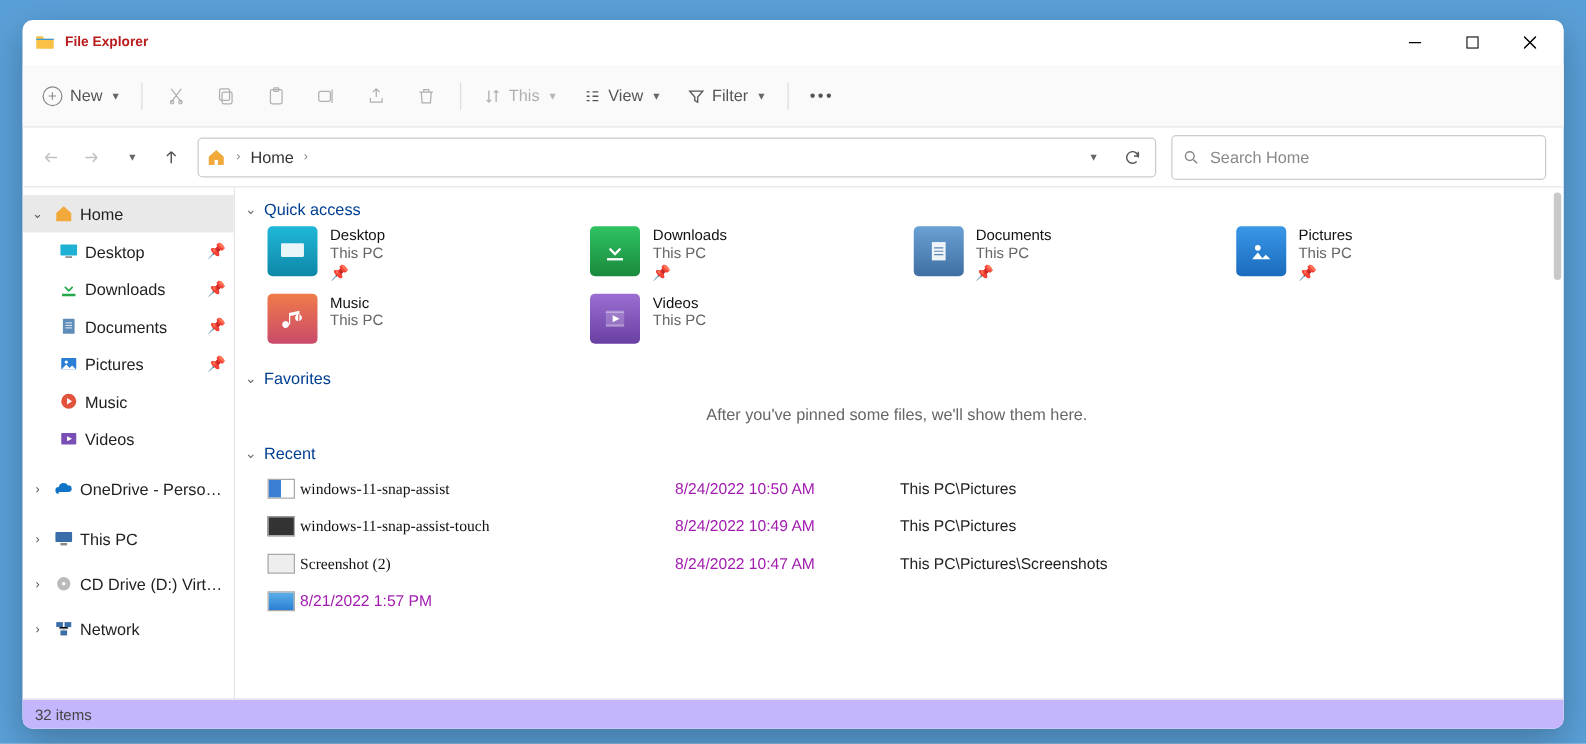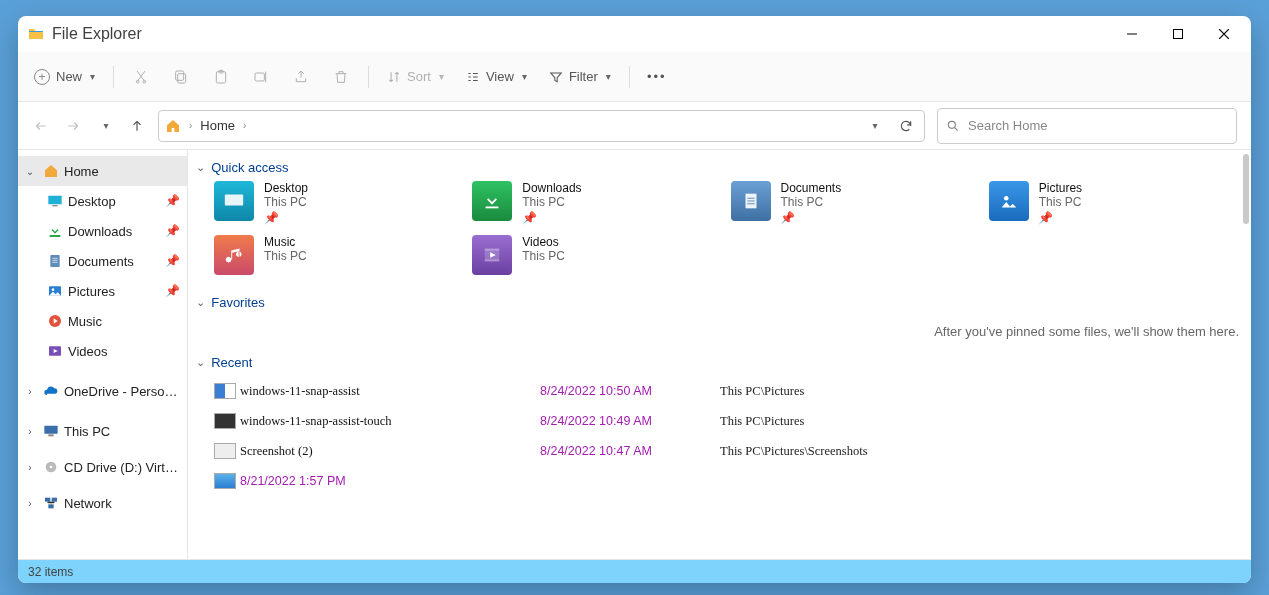--- a/index.html
+++ b/index.html
@@ -1,20 +1,20 @@
 <!DOCTYPE html>
 <html><head>
 <meta charset="utf-8">
 <style>
   * { box-sizing: border-box; margin: 0; padding: 0; font-family: "Segoe UI", Arial, sans-serif; }
   body { background: #5aa0d8; width: 1269px; height: 595px; overflow: hidden; }
   .window { position: absolute; left: 18px; top: 16px; width: 1233px; height: 567px; background: #fff; border-radius: 8px; box-shadow: 0 10px 30px rgba(0,0,0,.25); display: flex; flex-direction: column; overflow: hidden; }
 
   
-  .titlebar { height: 36px; display: flex; align-items: center; padding: 0 4px 0 10px; font-size: 16px; color: #404040; }
+  .titlebar { height: 36px; display: flex; align-items: center; padding: 0 4px 0 10px; font-size: 11px; color: #b91c1c; font-weight: bold; }
   .titlebar .app-icon { width: 16px; height: 16px; margin-right: 8px; display:inline-flex; }
   .titlebar .title { flex: 0 0 auto; }
   .titlebar .spacer { flex: 1; }
   .win-btn { width: 46px; height: 32px; display: flex; align-items: center; justify-content: center; color:#1a1a1a; }
 
   
   .toolbar { height: 50px; display: flex; align-items: center; gap: 6px; padding: 0 8px; border-bottom: 1px solid #e6e6e6; background:#fafafa; }
   .tb-btn { height: 34px; min-width: 34px; display: inline-flex; align-items: center; justify-content: center; gap:6px; padding: 0 6px; border-radius: 4px; color:#555; font-size:13px; }
   .tb-btn.text { padding: 0 8px; }
   .tb-sep { width:1px; height:22px; background:#ddd; margin:0 4px; }
@@ -51,31 +51,31 @@
   .section-head { display:flex; align-items:center; gap:6px; color:#003e92; font-size:13px; margin:4px 0 6px 0; }
   .section-head .chev2 { color:#666; font-size:11px; }
   .qa-grid { display:grid; grid-template-columns: repeat(4, 1fr); gap:4px 8px; margin-left:18px; margin-bottom:10px; }
   .qa-item { display:flex; align-items:flex-start; gap:10px; height:50px; }
   .qa-item .big-ic { width:40px; height:40px; border-radius:4px; display:flex; align-items:center; justify-content:center; }
   .qa-item .meta { display:flex; flex-direction:column; font-size:12px; }
   .qa-item .meta .nm { color:#111; }
   .qa-item .meta .loc { color:#666; }
   .qa-item .meta .pin2 { color:#999; font-size:12px; margin-top:2px; }
 
-  .fav-empty { text-align:right; color:#666; font-size:13px; margin:14px 0 16px 0; }
+  .fav-empty { text-align:center; color:#666; font-size:13px; margin:14px 0 16px 0; }
 
   .recent-list { margin-left:18px; font-size:12.5px; color:#222; }
   .recent-row { display:grid; grid-template-columns: 26px 300px 180px 1fr; align-items:center; height:30px; }
   .thumb { width:22px; height:16px; background:#ccc; border:1px solid #aaa; display:inline-block; }
   .rc-name { color:#111;font-family:Liberation Serif, serif; }
   .rc-date { color:#a21caf; }
-  .rc-path { color:#222;font-family:Liberation Serif, serif; }
-
-  
-  .status { height:24px; border-top:1px solid #e6e6e6; display:flex; align-items:center; padding:0 10px; font-size:12px; color:#444; background:#7dd3fc;}
+  .rc-path { color:#222; }
+
+  
+  .status { height:24px; border-top:1px solid #e6e6e6; display:flex; align-items:center; padding:0 10px; font-size:12px; color:#444; background:#c4b5fd;}
   svg { display:block; }
 
   
   .scroll-hint { position:absolute; right:2px; top:4px; width:6px; height:70px; background:#c9c9c9; border-radius:3px; }
 </style>
 </head>
 <body>
 
 <div class="window">
 
@@ -143,21 +143,21 @@
     <div class="tb-btn disabled">
         <svg width="16" height="16" viewBox="0 0 24 24">
           <path fill="none" stroke="#555" stroke-width="1.5" d="M4 7h16M9 7V4h6v3m-9 0l1 13h10l1-13"></path>
         </svg>
       </div>
     <div class="tb-sep"></div>
     <div class="tb-btn text disabled">
       <svg width="14" height="14" viewBox="0 0 24 24">
           <path fill="none" stroke="#555" stroke-width="1.8" d="M7 4v16m0 0l-3-3m3 3l3-3M17 20V4m0 0l-3 3m3-3l3 3"></path>
         </svg>
-      <span>Sort</span>
+      <span>This</span>
       <span class="chev">▾</span>
     </div>
     <div class="tb-btn text">
       <svg width="14" height="14" viewBox="0 0 24 24">
           <path stroke="#555" stroke-width="1.8" d="M4 6h4M4 12h4M4 18h4M12 6h8M12 12h8M12 18h8"></path>
         </svg>
       <span>View</span>
       <span class="chev">▾</span>
     </div>
     <div class="tb-btn text">

